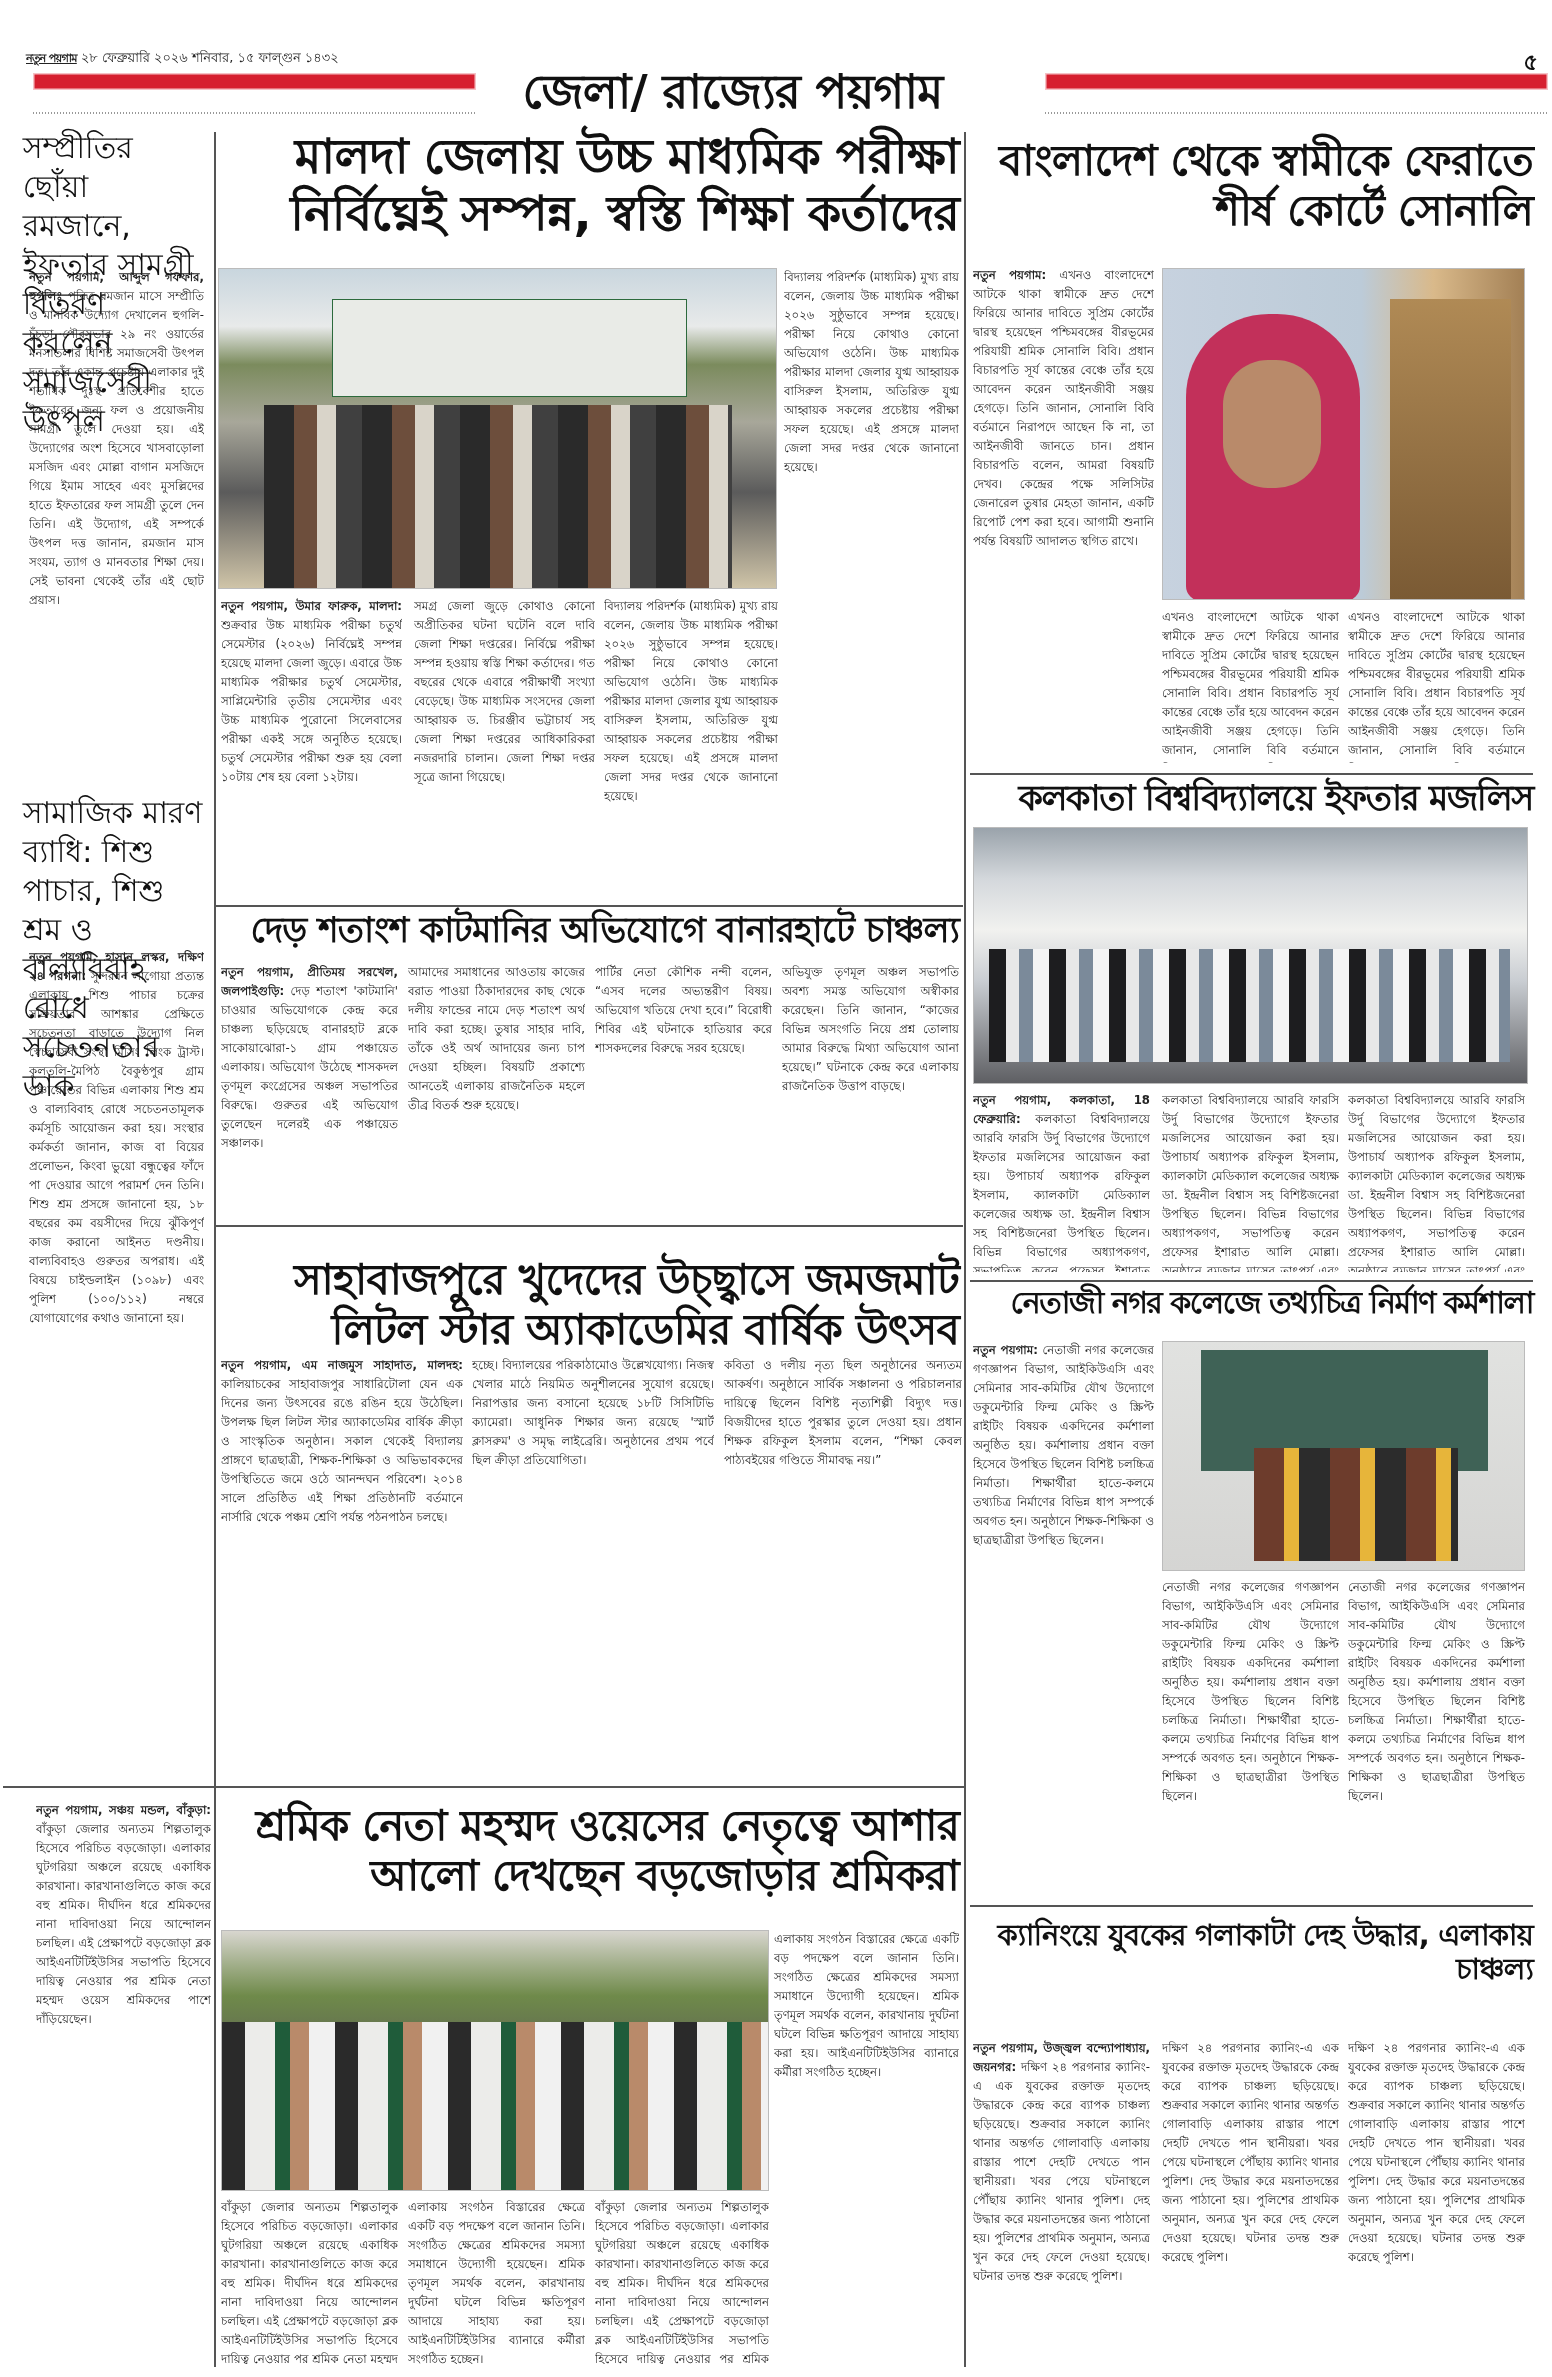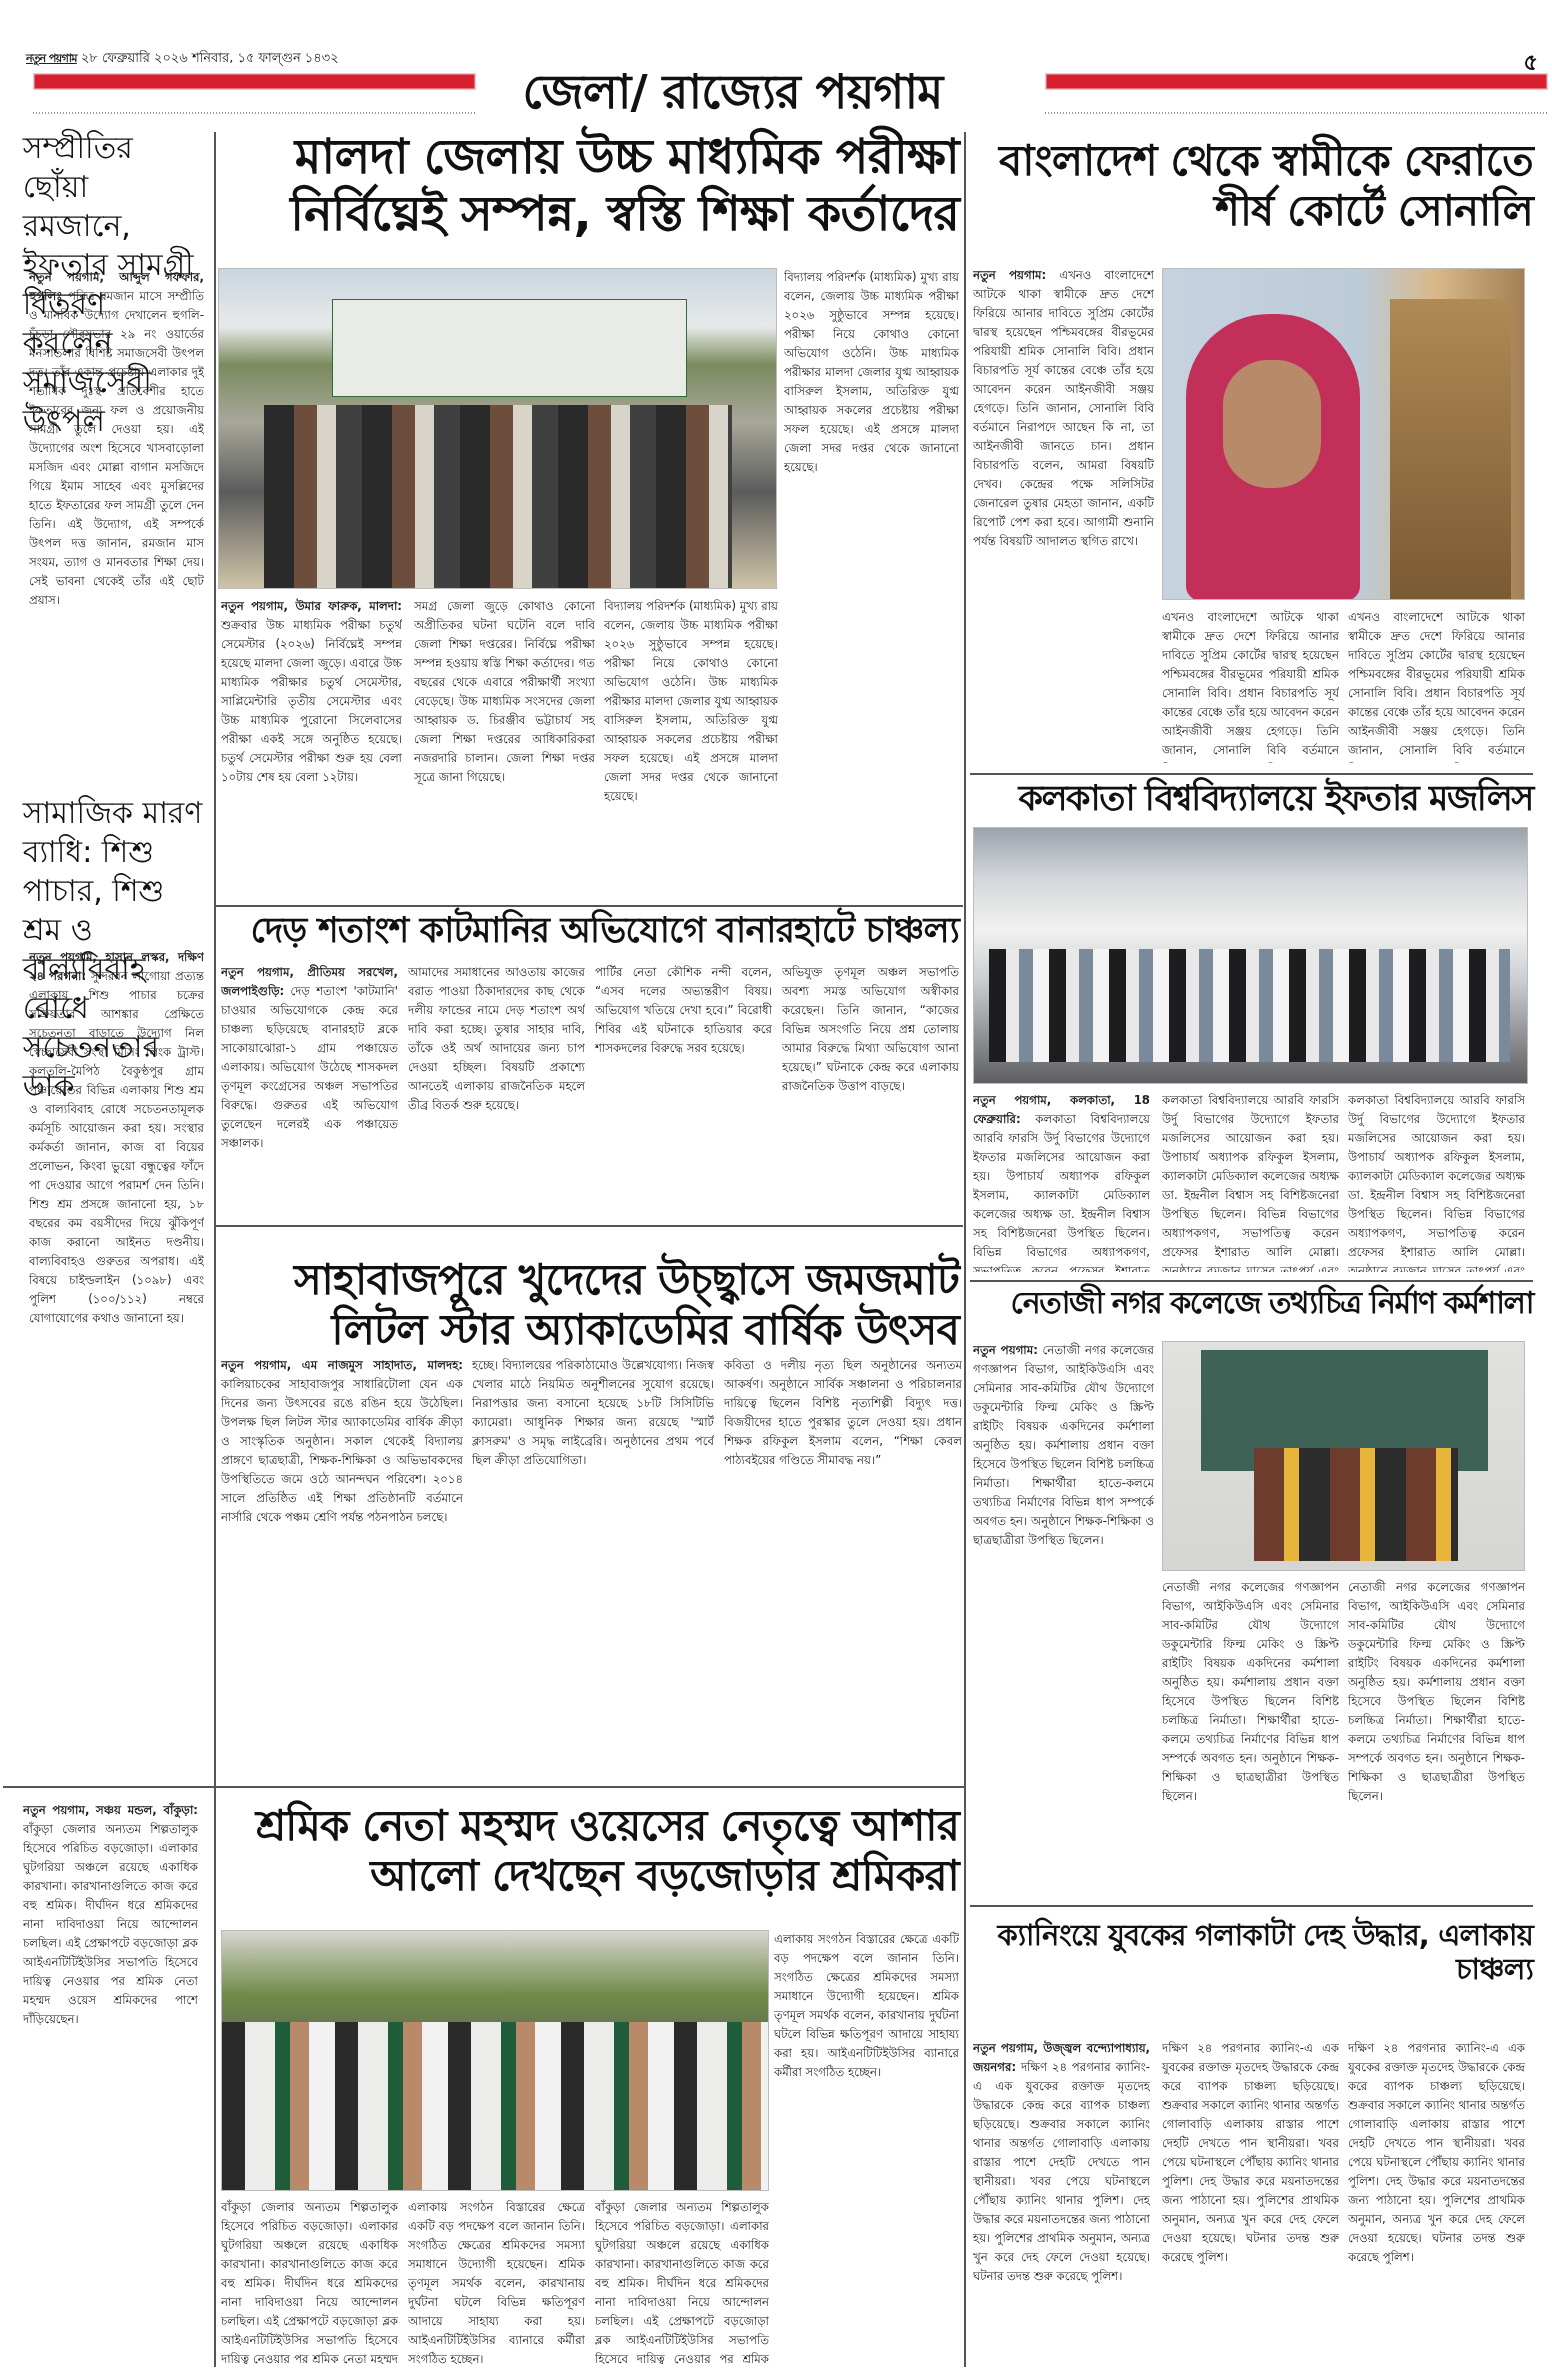--- a/index.html
+++ b/index.html
@@ -115,21 +115,21 @@
   <b>নতুন পয়গাম:</b>
   <span>নেতাজী নগর কলেজের গণজ্ঞাপন বিভাগ, আইকিউএসি এবং সেমিনার সাব-কমিটির যৌথ উদ্যোগে ডকুমেন্টারি ফিল্ম মেকিং ও স্ক্রিপ্ট রাইটিং বিষয়ক একদিনের কর্মশালা অনুষ্ঠিত হয়। কর্মশালায় প্রধান বক্তা হিসেবে উপস্থিত ছিলেন বিশিষ্ট চলচ্চিত্র নির্মাতা। শিক্ষার্থীরা হাতে-কলমে তথ্যচিত্র নির্মাণের বিভিন্ন ধাপ সম্পর্কে অবগত হন। অনুষ্ঠানে শিক্ষক-শিক্ষিকা ও ছাত্রছাত্রীরা উপস্থিত ছিলেন।</span>
 </div>
 <div class="photo" style="left:1162px;top:1341px;width:363px;height:230px;background:linear-gradient(180deg,#e1e2e0 0%,#d5d5d3 100%)">
   <div style="position:absolute;left:38px;top:7.6px;width:287px;height:121px;background:#3f6256"></div>
   <div style="position:absolute;left:91px;top:106px;width:204px;height:113px;background:repeating-linear-gradient(90deg,#6d3c2c 0 30px,#e7b53a 30px 45px,#2c2c2c 45px 76px)"></div>
 </div>
 <div class="body-text" style="left:1162px;top:1578px;width:177px;height:321px">নেতাজী নগর কলেজের গণজ্ঞাপন বিভাগ, আইকিউএসি এবং সেমিনার সাব-কমিটির যৌথ উদ্যোগে ডকুমেন্টারি ফিল্ম মেকিং ও স্ক্রিপ্ট রাইটিং বিষয়ক একদিনের কর্মশালা অনুষ্ঠিত হয়। কর্মশালায় প্রধান বক্তা হিসেবে উপস্থিত ছিলেন বিশিষ্ট চলচ্চিত্র নির্মাতা। শিক্ষার্থীরা হাতে-কলমে তথ্যচিত্র নির্মাণের বিভিন্ন ধাপ সম্পর্কে অবগত হন। অনুষ্ঠানে শিক্ষক-শিক্ষিকা ও ছাত্রছাত্রীরা উপস্থিত ছিলেন।</div>
 <div class="body-text" style="left:1348px;top:1578px;width:177px;height:321px">নেতাজী নগর কলেজের গণজ্ঞাপন বিভাগ, আইকিউএসি এবং সেমিনার সাব-কমিটির যৌথ উদ্যোগে ডকুমেন্টারি ফিল্ম মেকিং ও স্ক্রিপ্ট রাইটিং বিষয়ক একদিনের কর্মশালা অনুষ্ঠিত হয়। কর্মশালায় প্রধান বক্তা হিসেবে উপস্থিত ছিলেন বিশিষ্ট চলচ্চিত্র নির্মাতা। শিক্ষার্থীরা হাতে-কলমে তথ্যচিত্র নির্মাণের বিভিন্ন ধাপ সম্পর্কে অবগত হন। অনুষ্ঠানে শিক্ষক-শিক্ষিকা ও ছাত্রছাত্রীরা উপস্থিত ছিলেন।</div>
 
-<div class="body-text" style="left:23px;top:1801px;width:175px;height:563px">
+<div class="body-text" style="left:36px;top:1801px;width:175px;height:563px">
   <b>নতুন পয়গাম, সঞ্চয় মন্ডল, বাঁকুড়া:</b>
   <span>বাঁকুড়া জেলার অন্যতম শিল্পতালুক হিসেবে পরিচিত বড়জোড়া। এলাকার ঘুটগরিয়া অঞ্চলে রয়েছে একাধিক কারখানা। কারখানাগুলিতে কাজ করে বহু শ্রমিক। দীর্ঘদিন ধরে শ্রমিকদের নানা দাবিদাওয়া নিয়ে আন্দোলন চলছিল। এই প্রেক্ষাপটে বড়জোড়া ব্লক আইএনটিটিইউসির সভাপতি হিসেবে দায়িত্ব নেওয়ার পর শ্রমিক নেতা মহম্মদ ওয়েস শ্রমিকদের পাশে দাঁড়িয়েছেন।</span>
 </div>
 <div class="headline" style="left:219px;top:1801px;width:740px;font-size:42px">শ্রমিক নেতা মহম্মদ ওয়েসের নেতৃত্বে আশার আলো দেখছেন বড়জোড়ার শ্রমিকরা</div>
 <div class="photo" style="left:221px;top:1930px;width:548px;height:261px;background:linear-gradient(180deg,#d8d6cf 0%,#6f8a4a 25%,#5a5a55 55%,#e7e5e2 100%)">
   <div style="position:absolute;left:0;top:91px;width:548px;height:170px;background:repeating-linear-gradient(90deg,#2a2a2a 0 22.7px,#ececea 22.7px 53px,#1f5c3a 53px 68px,#b98a6a 68px 87px,#f1f1f1 87px 113px)"></div>
 </div>
 <div class="body-text" style="left:774px;top:1930px;width:185px;height:434px">এলাকায় সংগঠন বিস্তারের ক্ষেত্রে একটি বড় পদক্ষেপ বলে জানান তিনি। সংগঠিত ক্ষেত্রের শ্রমিকদের সমস্যা সমাধানে উদ্যোগী হয়েছেন। শ্রমিক তৃণমূল সমর্থক বলেন, কারখানায় দুর্ঘটনা ঘটলে বিভিন্ন ক্ষতিপূরণ আদায়ে সাহায্য করা হয়। আইএনটিটিইউসির ব্যানারে কর্মীরা সংগঠিত হচ্ছেন।</div>
 <div class="body-text" style="left:221px;top:2198px;width:177px;height:166px">বাঁকুড়া জেলার অন্যতম শিল্পতালুক হিসেবে পরিচিত বড়জোড়া। এলাকার ঘুটগরিয়া অঞ্চলে রয়েছে একাধিক কারখানা। কারখানাগুলিতে কাজ করে বহু শ্রমিক। দীর্ঘদিন ধরে শ্রমিকদের নানা দাবিদাওয়া নিয়ে আন্দোলন চলছিল। এই প্রেক্ষাপটে বড়জোড়া ব্লক আইএনটিটিইউসির সভাপতি হিসেবে দায়িত্ব নেওয়ার পর শ্রমিক নেতা মহম্মদ ওয়েস শ্রমিকদের পাশে দাঁড়িয়েছেন।</div>
 <div class="body-text" style="left:408px;top:2198px;width:177px;height:166px">এলাকায় সংগঠন বিস্তারের ক্ষেত্রে একটি বড় পদক্ষেপ বলে জানান তিনি। সংগঠিত ক্ষেত্রের শ্রমিকদের সমস্যা সমাধানে উদ্যোগী হয়েছেন। শ্রমিক তৃণমূল সমর্থক বলেন, কারখানায় দুর্ঘটনা ঘটলে বিভিন্ন ক্ষতিপূরণ আদায়ে সাহায্য করা হয়। আইএনটিটিইউসির ব্যানারে কর্মীরা সংগঠিত হচ্ছেন।</div>

